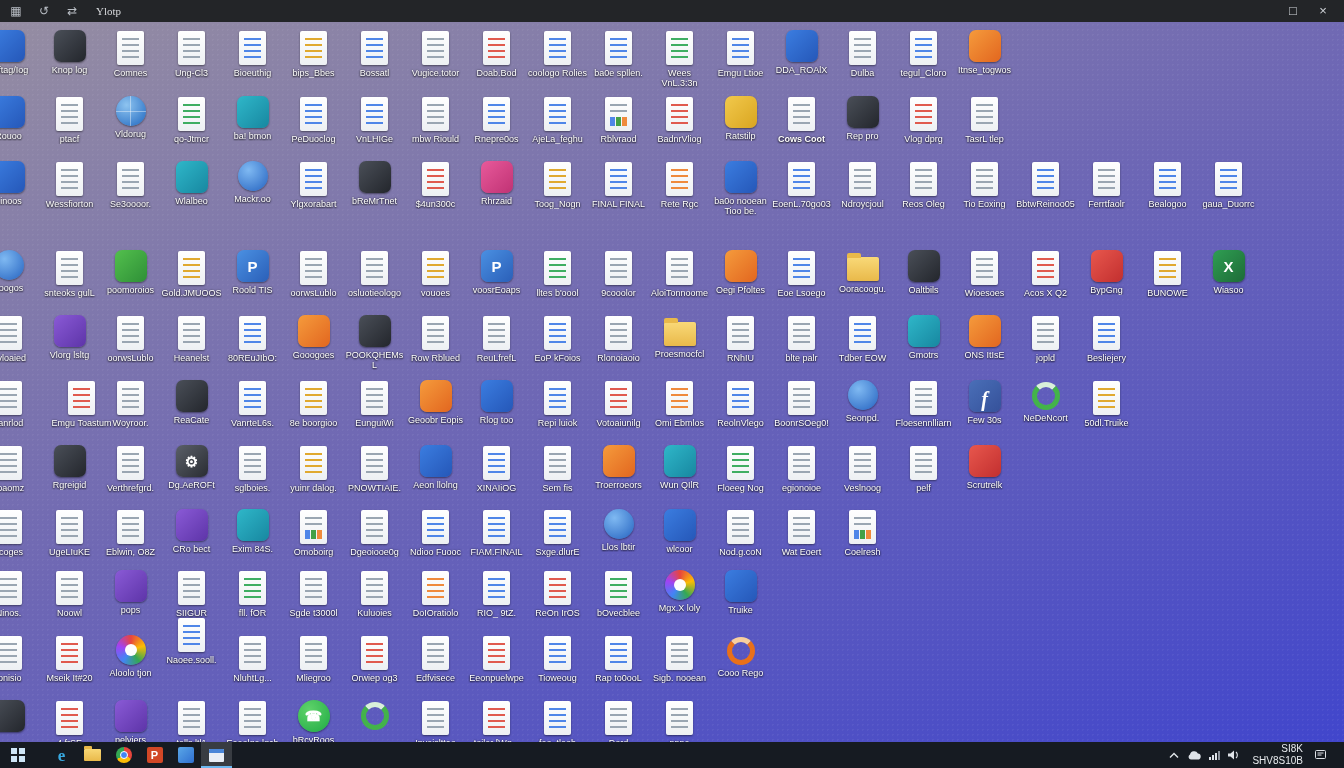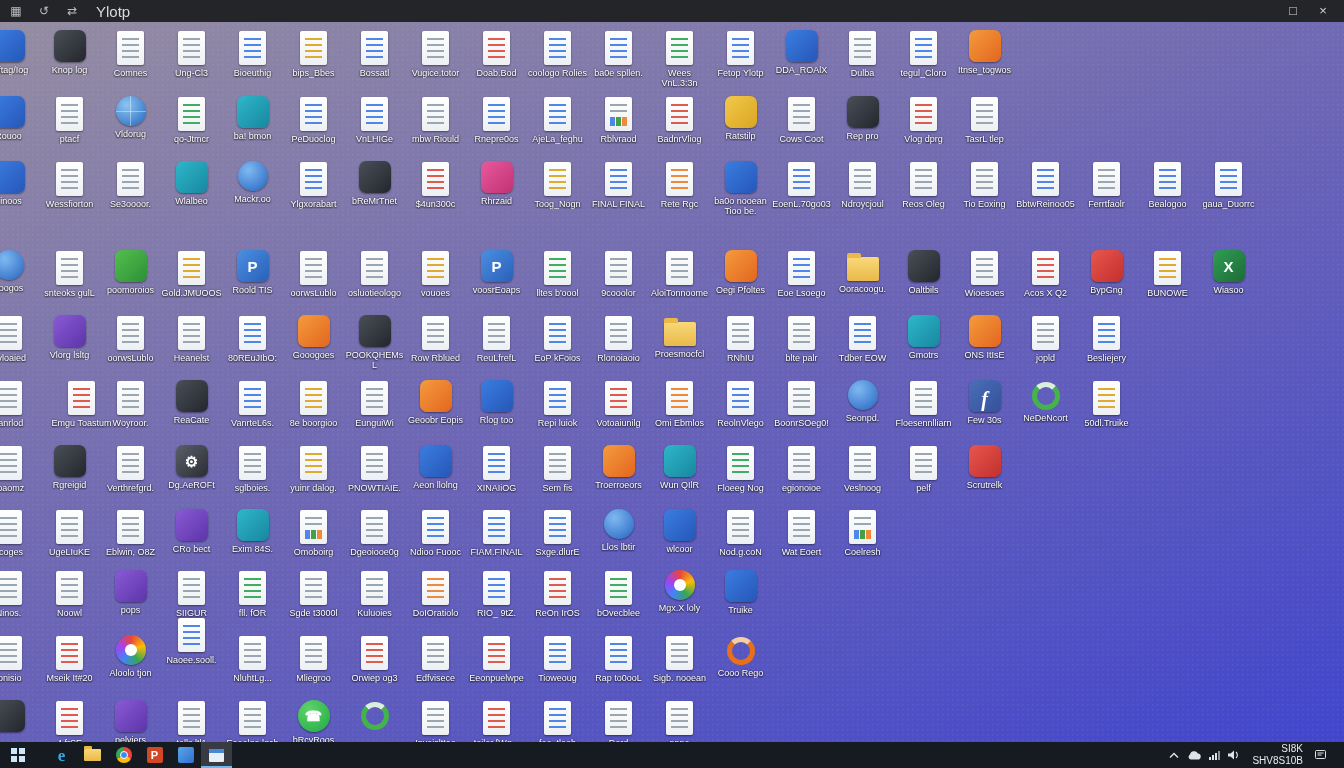--- a/index.html
+++ b/index.html
@@ -2,21 +2,21 @@
 <html style="--g1: #958da2; --g2: #6f68b4; --g3: #4146cc; --taskbar: #161b22; --titlebar: #232528;"><head>
 <meta charset="utf-8">
 <style>
   html,body{margin:0;padding:0;width:1344px;height:768px;overflow:hidden;
     font-family:"Liberation Sans",sans-serif;background:#000;}
   
   .topbar{position:absolute;top:0;left:0;right:0;height:22px;background:var(--titlebar,#232528);
     display:flex;align-items:center;padding:0 6px;box-sizing:border-box;color:#c9cdd2;}
   .tb-left{display:flex;align-items:center;gap:12px;padding-left:2px;}
   .tb-ic{font-size:12px;color:#b9bec5;width:16px;text-align:center;cursor:default;}
-  .tb-title{margin-left:16px;font-size:15px;color:#d8dadd;}
+  .tb-title{margin-left:16px;font-size:11px;color:#d8dadd;font-family:Liberation Serif, serif;}
   .tb-right{margin-left:auto;display:flex;align-items:center;}
   .tb-btn{width:30px;text-align:center;font-size:13px;color:#cfd3d8;line-height:22px;}
   
   .desktop{position:absolute;top:22px;left:0;right:0;bottom:26px;overflow:hidden;
     background:linear-gradient(158deg,var(--g1,#958da2) 0%,var(--g2,#6f68b4) 45%,var(--g3,#4146cc) 100%);}
   .desktop::before{content:"";position:absolute;inset:0;z-index:0;pointer-events:none;
     background-image:radial-gradient(rgba(255,255,255,.05) 1px,transparent 1px);background-size:5px 5px;}
   .di{position:absolute;width:61px;text-align:center;z-index:1;cursor:default;}
   .ic{margin:0 auto;position:relative;display:flex;align-items:center;justify-content:center;}
   
@@ -162,21 +162,21 @@
     <div class="di" style="left: 588px; top: 8px;">
       <div class="ic doc-blue"></div>
       <div class="lb">ba0e spllen.</div>
     </div>
     <div class="di" style="left: 649px; top: 8px;">
       <div class="ic doc-green"></div>
       <div class="lb">Wees VnL.3:3n</div>
     </div>
     <div class="di" style="left: 710px; top: 8px;">
       <div class="ic doc-blue"></div>
-      <div class="lb">Fetop Ylotp</div>
+      <div class="lb">Emgu Ltioe</div>
     </div>
     <div class="di" style="left: 771px; top: 8px;">
       <div class="ic app-blue"></div>
       <div class="lb">DDA_ROAlX</div>
     </div>
     <div class="di" style="left: 832px; top: 8px;">
       <div class="ic doc"></div>
       <div class="lb">Dulba</div>
     </div>
     <div class="di" style="left: 893px; top: 8px;">
@@ -232,21 +232,21 @@
       <div class="lb">Rblvraod</div>
     </div>
     <div class="di" style="left: 649px; top: 74px;">
       <div class="ic doc-red"></div>
       <div class="lb">BadnrVliog</div>
     </div>
     <div class="di" style="left: 710px; top: 74px;">
       <div class="ic app-yellow"></div>
       <div class="lb">Ratstilp</div>
     </div>
-    <div class="di" style="left: 771px; top: 74px;">
+    <div class="di" style="left: 771px; top: 74px; font-weight: bold;">
       <div class="ic doc"></div>
       <div class="lb">Cows Coot</div>
     </div>
     <div class="di" style="left: 832px; top: 74px;">
       <div class="ic app-dark"></div>
       <div class="lb">Rep pro</div>
     </div>
     <div class="di" style="left: 893px; top: 74px;">
       <div class="ic doc-red"></div>
       <div class="lb">Vlog dprg</div>

